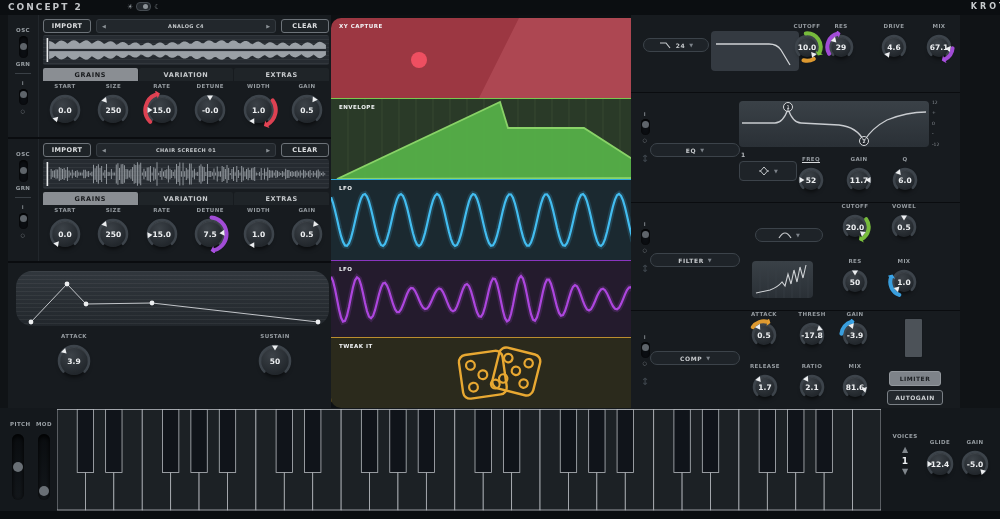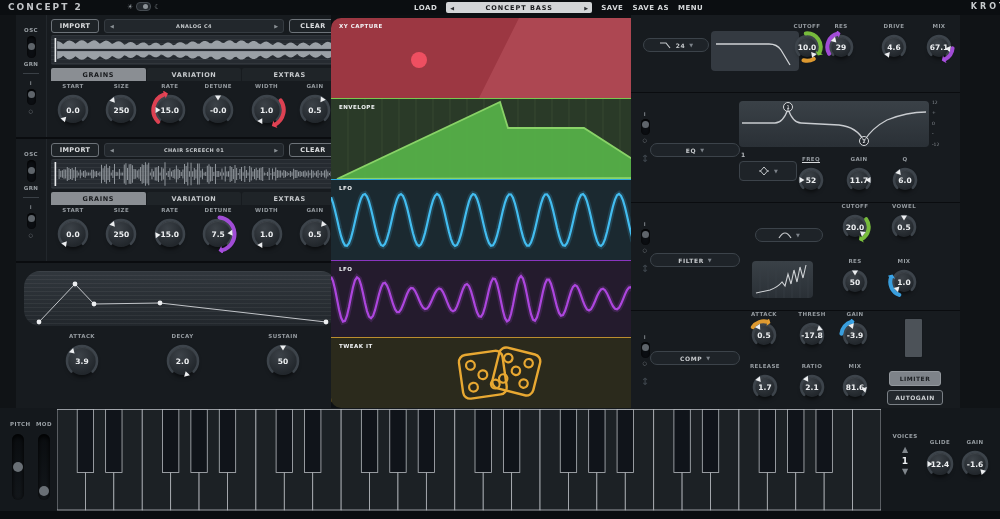--- a/index.html
+++ b/index.html
@@ -15,21 +15,21 @@
   .tgl{width:13px;height:7px;border-radius:4px;background:#23282d;border:1px solid #454b51;position:relative;display:inline-block;}
   .tgl i{position:absolute;left:6px;top:1px;width:5px;height:5px;border-radius:50%;background:#8d9398;}
   .tb-center{position:absolute;left:414px;top:2px;display:flex;align-items:center;gap:9px;}
   .tb-btn{font-size:7px;font-weight:bold;letter-spacing:.5px;color:#d6d9db;cursor:default;}
   .preset-box{width:138px;height:11px;background:#d3d5d7;border-radius:2px;display:flex;align-items:center;padding:0 4px;color:#17191c;}
   .pb-arrow{font-size:5px;color:#2a2d30;}
   .pb-label{flex:1;text-align:center;font-size:6.5px;font-weight:bold;letter-spacing:1px;}
   .brand{position:absolute;right:10px;top:2px;font-size:8px;font-weight:bold;letter-spacing:3px;color:#c9ccce;}
 
   
-  #left-col{position:absolute;left:16px;top:15px;width:329px;height:393px;background:#171b1f;}
+  #left-col{position:absolute;left:8px;top:15px;width:329px;height:393px;background:#171b1f;}
   #center-col{position:absolute;left:331px;top:15px;width:338px;height:393px;background:#0d1013;}
   #right-col{position:absolute;left:631px;top:15px;width:329px;height:393px;background:#171b1f;}
   #bottom{position:absolute;left:0;top:408px;width:1000px;height:111px;background:#14181c;}
 
   
   .knob{display:flex;flex-direction:column;align-items:center;gap:2px;width:44px;}
   .knob.abs{position:absolute;}
   .klabel{font-size:5.5px;font-weight:bold;color:#959ba0;letter-spacing:.4px;white-space:nowrap;}
   .kbody{position:relative;}
   .kcirc{position:absolute;inset:6px;border-radius:50%;
@@ -123,31 +123,20 @@
 <div class="app">
   <div class="topbar">
     <div class="logo">CONCEPT 2</div>
     <div class="theme">
       <span>☀</span>
       <span class="tgl">
           <i></i>
         </span>
       <span>☾</span>
     </div>
-    <div class="tb-center">
-      <span class="tb-btn">LOAD</span>
-      <div class="preset-box">
-        <span class="pb-arrow">◀</span>
-        <span class="pb-label">CONCEPT BASS</span>
-        <span class="pb-arrow">▶</span>
-      </div>
-      <span class="tb-btn">SAVE</span>
-      <span class="tb-btn">SAVE AS</span>
-      <span class="tb-btn">MENU</span>
-    </div>
     <div class="brand">KROTOS</div>
   </div>
   <div id="left-col">
       <div class="osc-module" style="top: 0px;">
         <div class="osc-rail">
           <div class="rail-lab">OSC</div>
           <div class="vtoggle">
             <i class="dot mid"></i>
           </div>
           <div class="rail-lab">GRN</div>
@@ -375,31 +364,20 @@
         <div class="env-knob-row">
           <div class="knob">
             <div class="klabel">ATTACK</div>
             <div class="kbody" style="height: 40px; width: 40px;">
               <div class="kcirc"></div>
               <svg viewBox="0 0 40 40" class="ksvg">
                 <path d="M9.4 30.6 A15 15 0 1 1 30.6 30.6" stroke="#3d444b" stroke-width="2.6" fill="none" stroke-linecap="round"></path>
               </svg>
               <div class="kval">3.9</div>
               <div class="kptr" style="transform: translate(-50%, -50%) rotate(-45deg) translateY(-13px);"></div>
-            </div>
-          </div>
-          <div class="knob">
-            <div class="klabel">DECAY</div>
-            <div class="kbody" style="height: 40px; width: 40px;">
-              <div class="kcirc"></div>
-              <svg viewBox="0 0 40 40" class="ksvg">
-                <path d="M9.4 30.6 A15 15 0 1 1 30.6 30.6" stroke="#3d444b" stroke-width="2.6" fill="none" stroke-linecap="round"></path>
-              </svg>
-              <div class="kval">2.0</div>
-              <div class="kptr" style="transform: translate(-50%, -50%) rotate(165deg) translateY(-13px);"></div>
             </div>
           </div>
           <div class="knob">
             <div class="klabel">SUSTAIN</div>
             <div class="kbody" style="height: 40px; width: 40px;">
               <div class="kcirc"></div>
               <svg viewBox="0 0 40 40" class="ksvg">
                 <path d="M9.4 30.6 A15 15 0 1 1 30.6 30.6" stroke="#3d444b" stroke-width="2.6" fill="none" stroke-linecap="round"></path>
               </svg>
               <div class="kval">50</div>
@@ -871,18 +849,18 @@
           <div class="kptr" style="transform: translate(-50%, -50%) rotate(-90deg) translateY(-10px);"></div>
         </div>
       </div>
       <div class="knob abs" style="left: 953px; top: 31px;">
         <div class="klabel">GAIN</div>
         <div class="kbody" style="height: 34px; width: 34px;">
           <div class="kcirc"></div>
           <svg viewBox="0 0 34 34" class="ksvg">
             <path d="M8.5 25.5 A12 12 0 1 1 25.5 25.5" stroke="#3d444b" stroke-width="2.6" fill="none" stroke-linecap="round"></path>
           </svg>
-          <div class="kval">-1.6</div>
+          <div class="kval">-5.0</div>
           <div class="kptr" style="transform: translate(-50%, -50%) rotate(135deg) translateY(-10px);"></div>
         </div>
       </div>
     </div>
 </div>
 
 </body></html>

